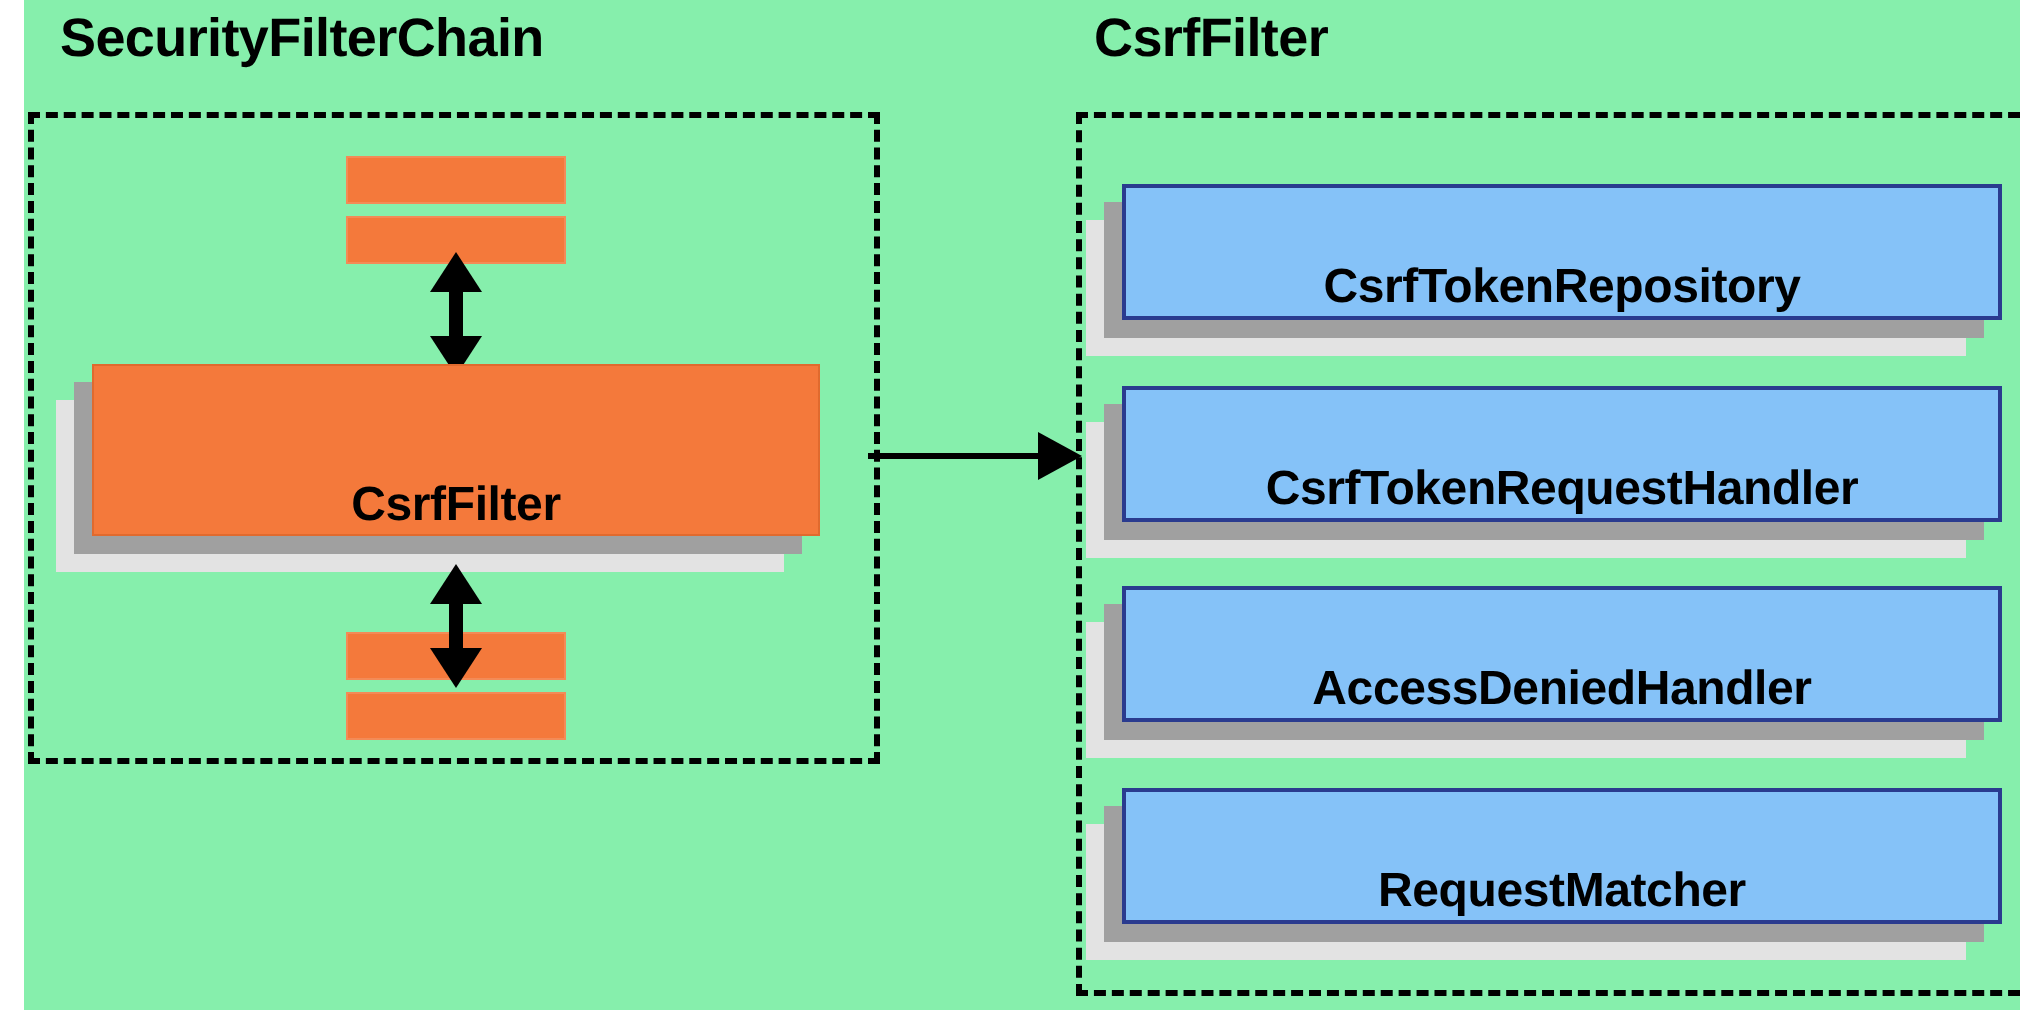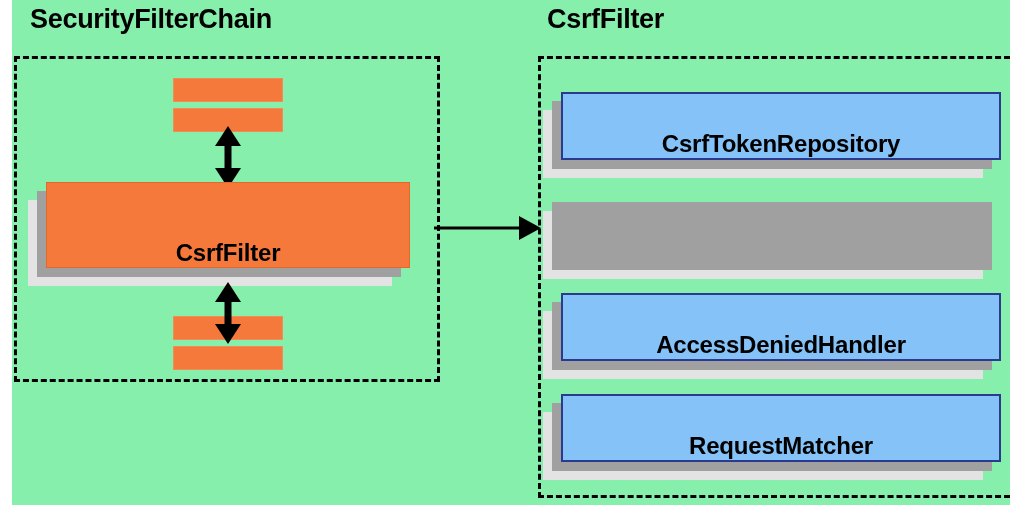--- a/index.html
+++ b/index.html
@@ -150,20 +150,23 @@
     <div class="layer-back" style="width:440px; height:68px;"></div>
     <div class="layer-mid" style="width:440px; height:68px;"></div>
     <div class="layer-front" style="width:440px; height:68px;">
       <span class="label">CsrfTokenRepository</span>
     </div>
   </div>
 
   <div class="stack blue" style="left:531px; top:193px; width:458px; height:86px;">
     <div class="layer-back" style="width:440px; height:68px;"></div>
     <div class="layer-mid" style="width:440px; height:68px;"></div>
+    <div class="layer-front" style="width:440px; height:68px;">
+      <span class="label">CsrfTokenRequestHandler</span>
+    </div>
   </div>
 
   <div class="stack blue" style="left:531px; top:293px; width:458px; height:63px;">
     <div class="layer-back" style="width:440px; height:68px;"></div>
     <div class="layer-mid" style="width:440px; height:68px;"></div>
     <div class="layer-front" style="width:440px; height:68px;">
       <span class="label">AccessDeniedHandler</span>
     </div>
   </div>
 

